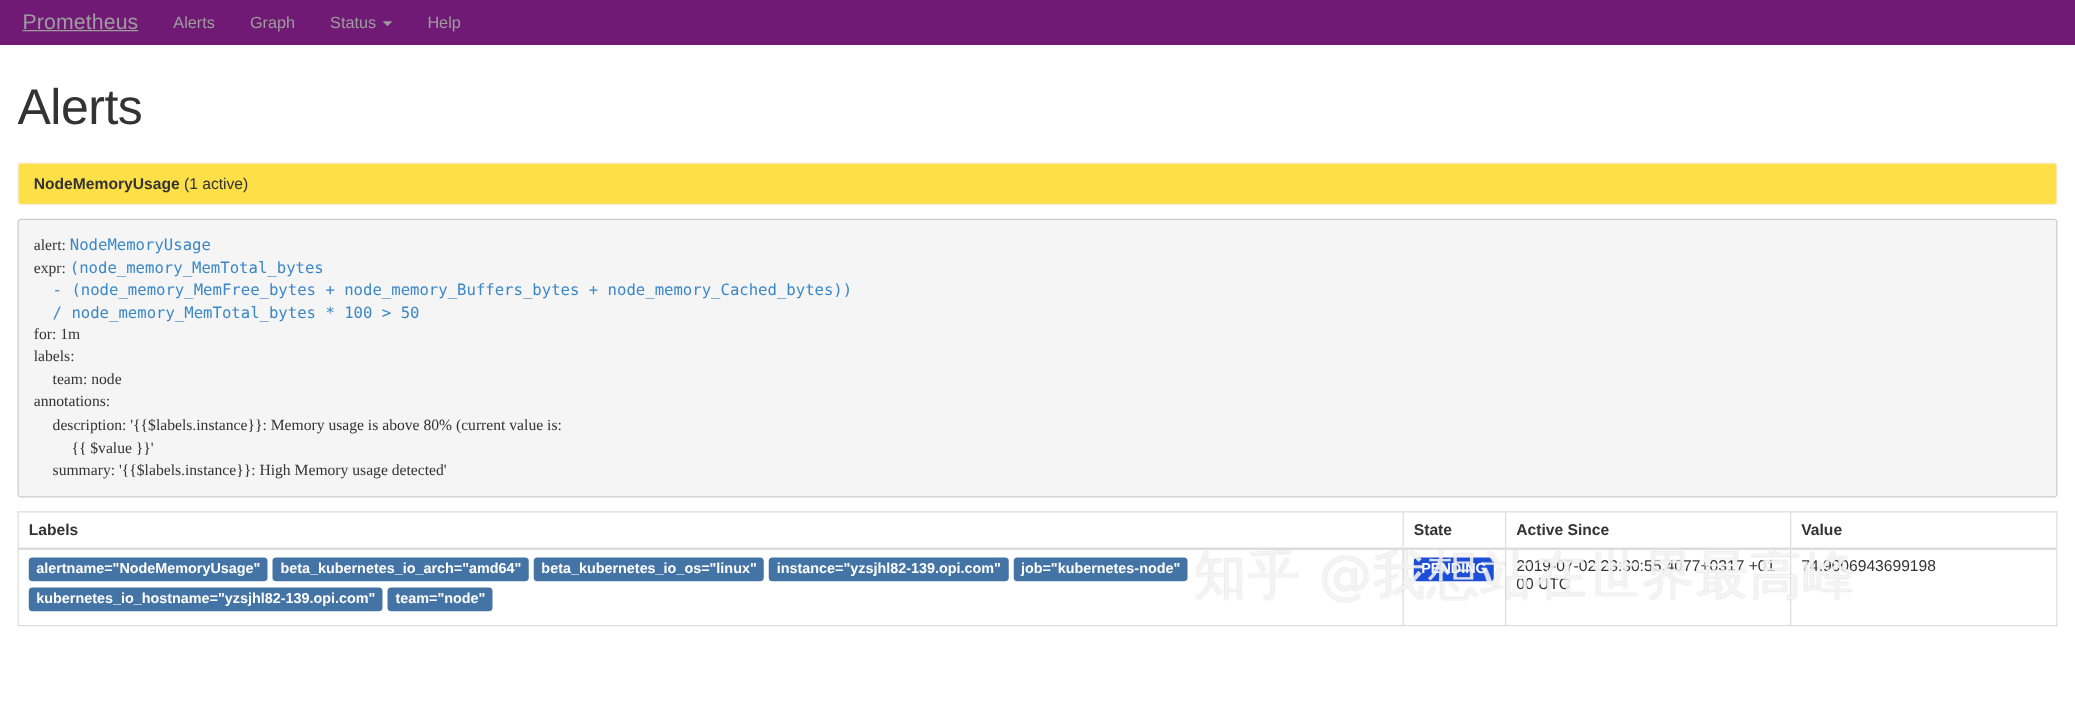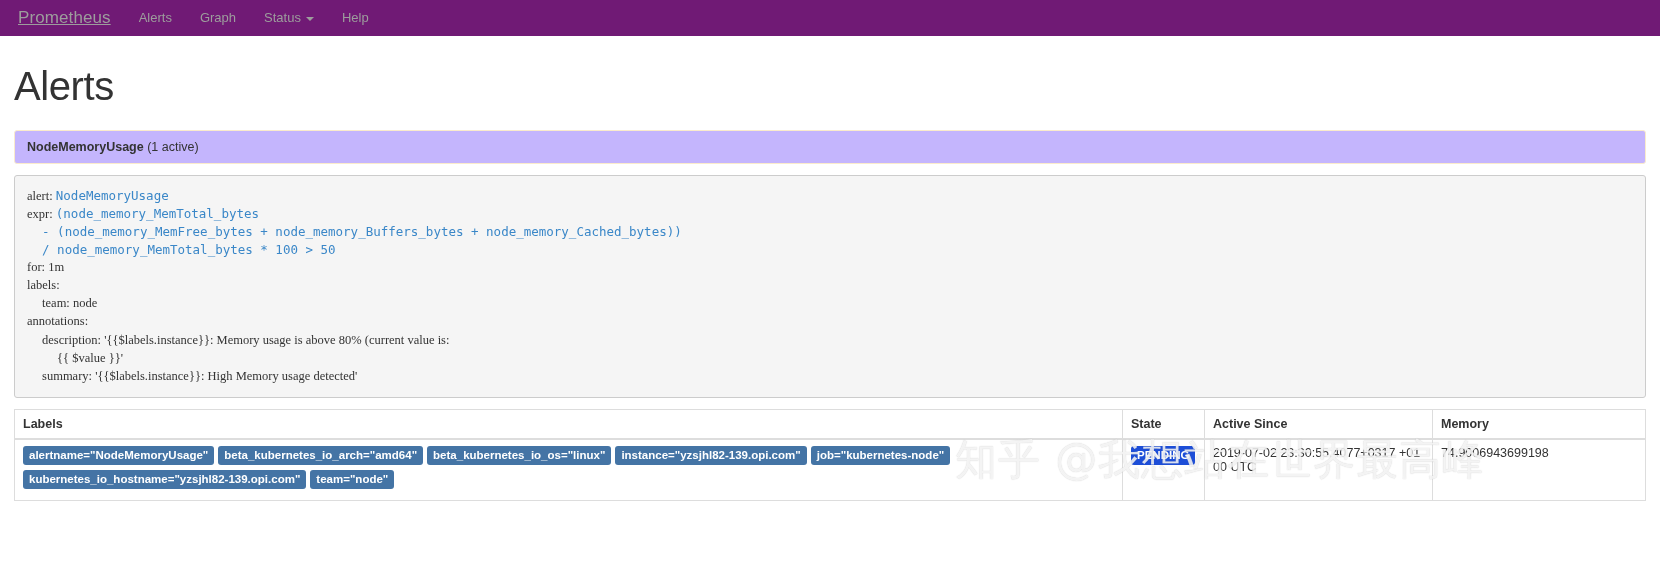--- a/index.html
+++ b/index.html
@@ -66,21 +66,21 @@
     color:#333;
   }
   .annot-row input[type=checkbox]{
     width:12px;height:12px;margin:0;
     accent-color:#ffffff;
   }
 
   
   .alert-group {
     margin-top:21px;
-    background:#c4b5fd;
+    background:#fde047;
     border:1px solid #faebcc;
     border-radius:3px;
     padding:9px 12px;
     font-size:12.5px;
     color:#8a6d3b;
   }
   .alert-group .g-name { font-weight:bold; color:#333; }
   .alert-group .g-count { color:#333; }
 
   
@@ -202,21 +202,21 @@
   <span class="k">description: '{{$labels.instance}}: Memory usage is above 80% (current value is:</span>
     <span class="k">{{ $value }}'</span>
   <span class="k">summary: '{{$labels.instance}}: High Memory usage detected'</span></span></pre>
 
   <table class="alerts">
     <thead>
       <tr>
         <th class="col-labels">Labels</th>
         <th class="col-state">State</th>
         <th class="col-since">Active Since</th>
-        <th class="col-value">Memory</th>
+        <th class="col-value">Value</th>
       </tr>
     </thead>
     <tbody>
       <tr>
         <td><span><span class="badge-label">alertname="NodeMemoryUsage"</span><span class="badge-label">beta_kubernetes_io_arch="amd64"</span><span class="badge-label">beta_kubernetes_io_os="linux"</span><span class="badge-label">instance="yzsjhl82-139.opi.com"</span><span class="badge-label">job="kubernetes-node"</span><span class="badge-label">kubernetes_io_hostname="yzsjhl82-139.opi.com"</span><span class="badge-label">team="node"</span></span></td>
         <td><span class="badge-state">PENDING</span></td>
         <td>2019-07-02 23:30:55.4077+0317 +0100 UTC</td>
         <td>74.9006943699198</td>
       </tr>
     </tbody>

